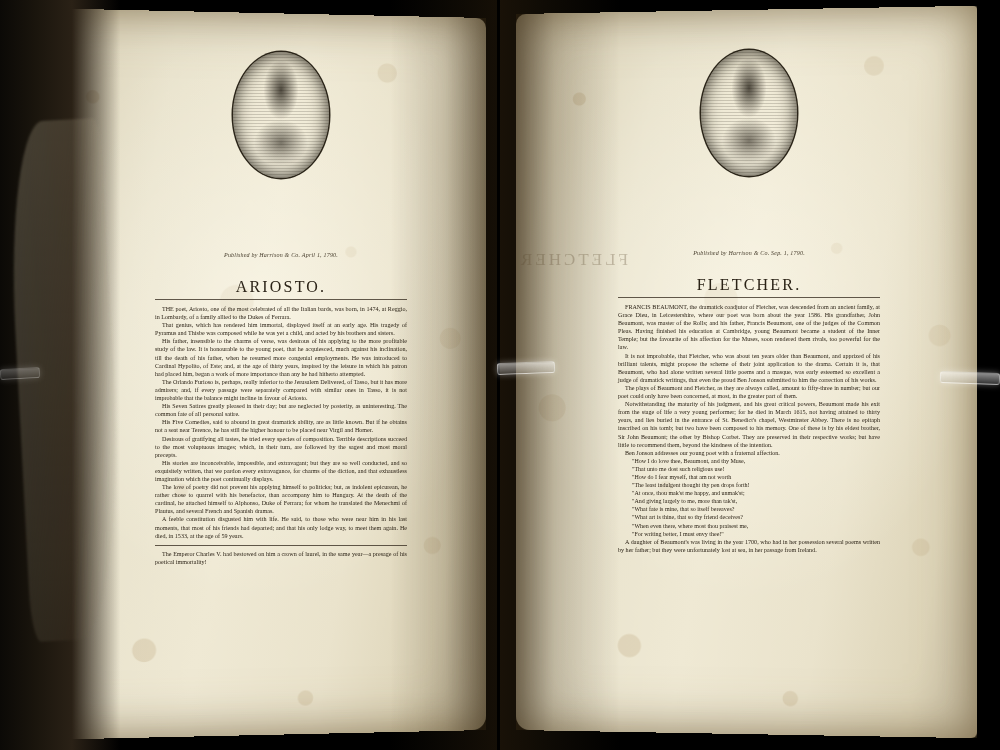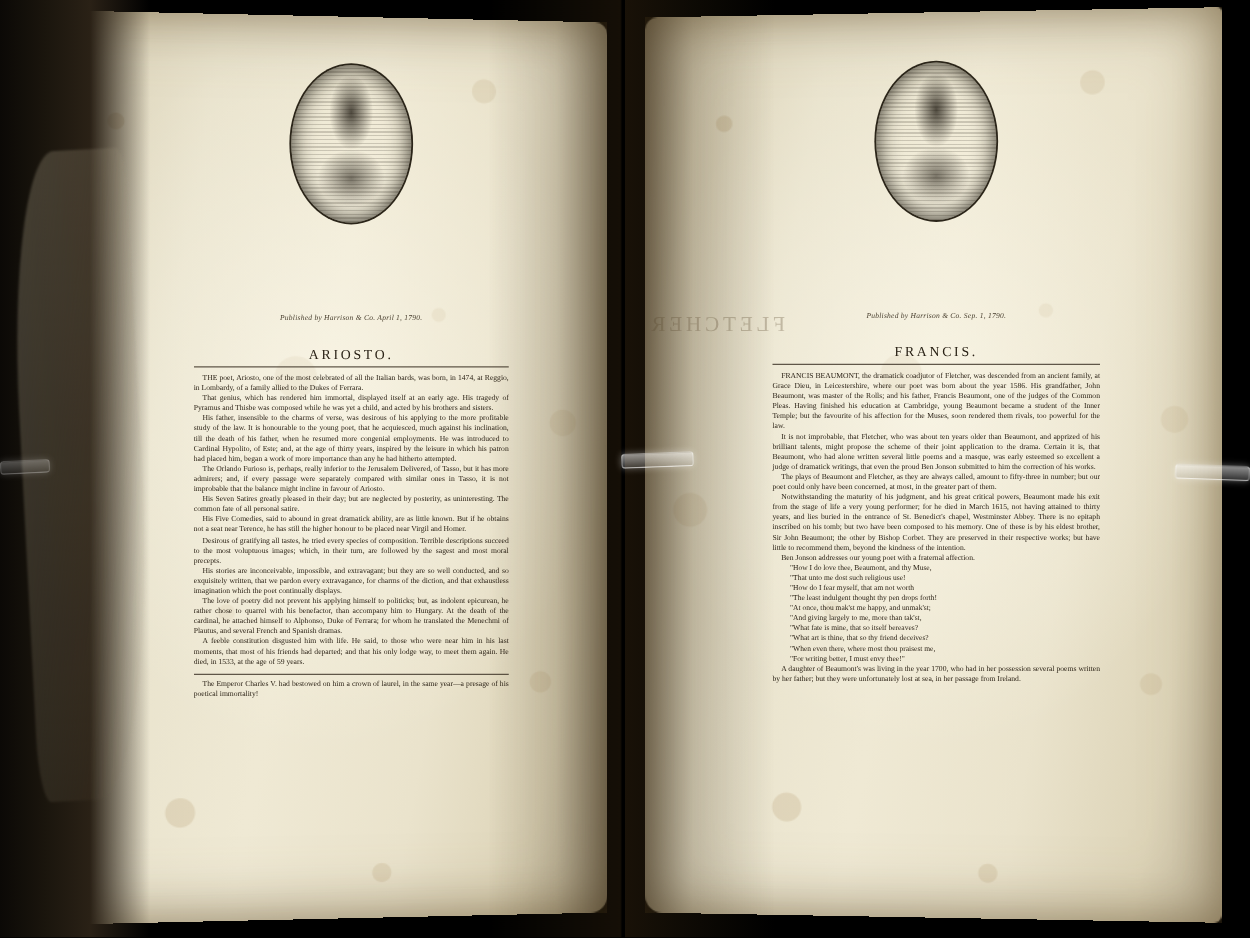--- a/index.html
+++ b/index.html
@@ -110,21 +110,21 @@
     position: absolute; left: 0; right: 0; bottom: 16px;
     text-align: center;
     font-family: "Liberation Serif", serif;
     font-style: italic;
     font-size: 6px;
     color: #4a4030;
     letter-spacing: .2px;
   }
   .head {
     text-align: center;
-    font-size: 11px;
+    font-size: 16px;
     letter-spacing: 2.2px;
     margin: 2px 0 3px;
     color: #2a2216;
     font-family: "Liberation Serif", serif;
   }
   .rule { height: 1px; background: #3b3124; opacity: .8; margin: 0 0 5px; }
   .rule-bottom { height: 1px; background: #3b3124; opacity: .8; margin: 5px 0 4px; }
 
   p.body {
     font-size: 6.1px;
@@ -228,21 +228,21 @@
     </div>
     <div class="gutter gutter-l"></div>
 
     <div class="ghost">FLETCHER</div>
 
     <div class="content content-right">
       <div class="plate">
         <div class="oval"></div>
         <div class="plate-caption">Published by Harrison &amp; Co. Sep. 1, 1790.</div>
       </div>
-      <div class="head">FRANCIS.</div>
+      <div class="head">FLETCHER.</div>
       <div class="rule"></div>
 
       <p class="body">FRANCIS BEAUMONT, the dramatick coadjutor of Fletcher, was descended from an ancient family, at Grace Dieu, in Leicestershire, where our poet was born about the year 1586. His grandfather, John Beaumont, was master of the Rolls; and his father, Francis Beaumont, one of the judges of the Common Pleas. Having finished his education at Cambridge, young Beaumont became a student of the Inner Temple; but the favourite of his affection for the Muses, soon rendered them rivals, too powerful for the law.</p>
       <p class="body">It is not improbable, that Fletcher, who was about ten years older than Beaumont, and apprized of his brilliant talents, might propose the scheme of their joint application to the drama. Certain it is, that Beaumont, who had alone written several little poems and a masque, was early esteemed so excellent a judge of dramatick writings, that even the proud Ben Jonson submitted to him the correction of his works.</p>
       <p class="body">The plays of Beaumont and Fletcher, as they are always called, amount to fifty-three in number; but our poet could only have been concerned, at most, in the greater part of them.</p>
       <p class="body">Notwithstanding the maturity of his judgment, and his great critical powers, Beaumont made his exit from the stage of life a very young performer; for he died in March 1615, not having attained to thirty years, and lies buried in the entrance of St. Benedict's chapel, Westminster Abbey. There is no epitaph inscribed on his tomb; but two have been composed to his memory. One of these is by his eldest brother, Sir John Beaumont; the other by Bishop Corbet. They are preserved in their respective works; but have little to recommend them, beyond the kindness of the intention.</p>
       <p class="body">Ben Jonson addresses our young poet with a fraternal affection.</p>
 
       <div class="verse">
         <div>"How I do love thee, Beaumont, and thy Muse,</div>

